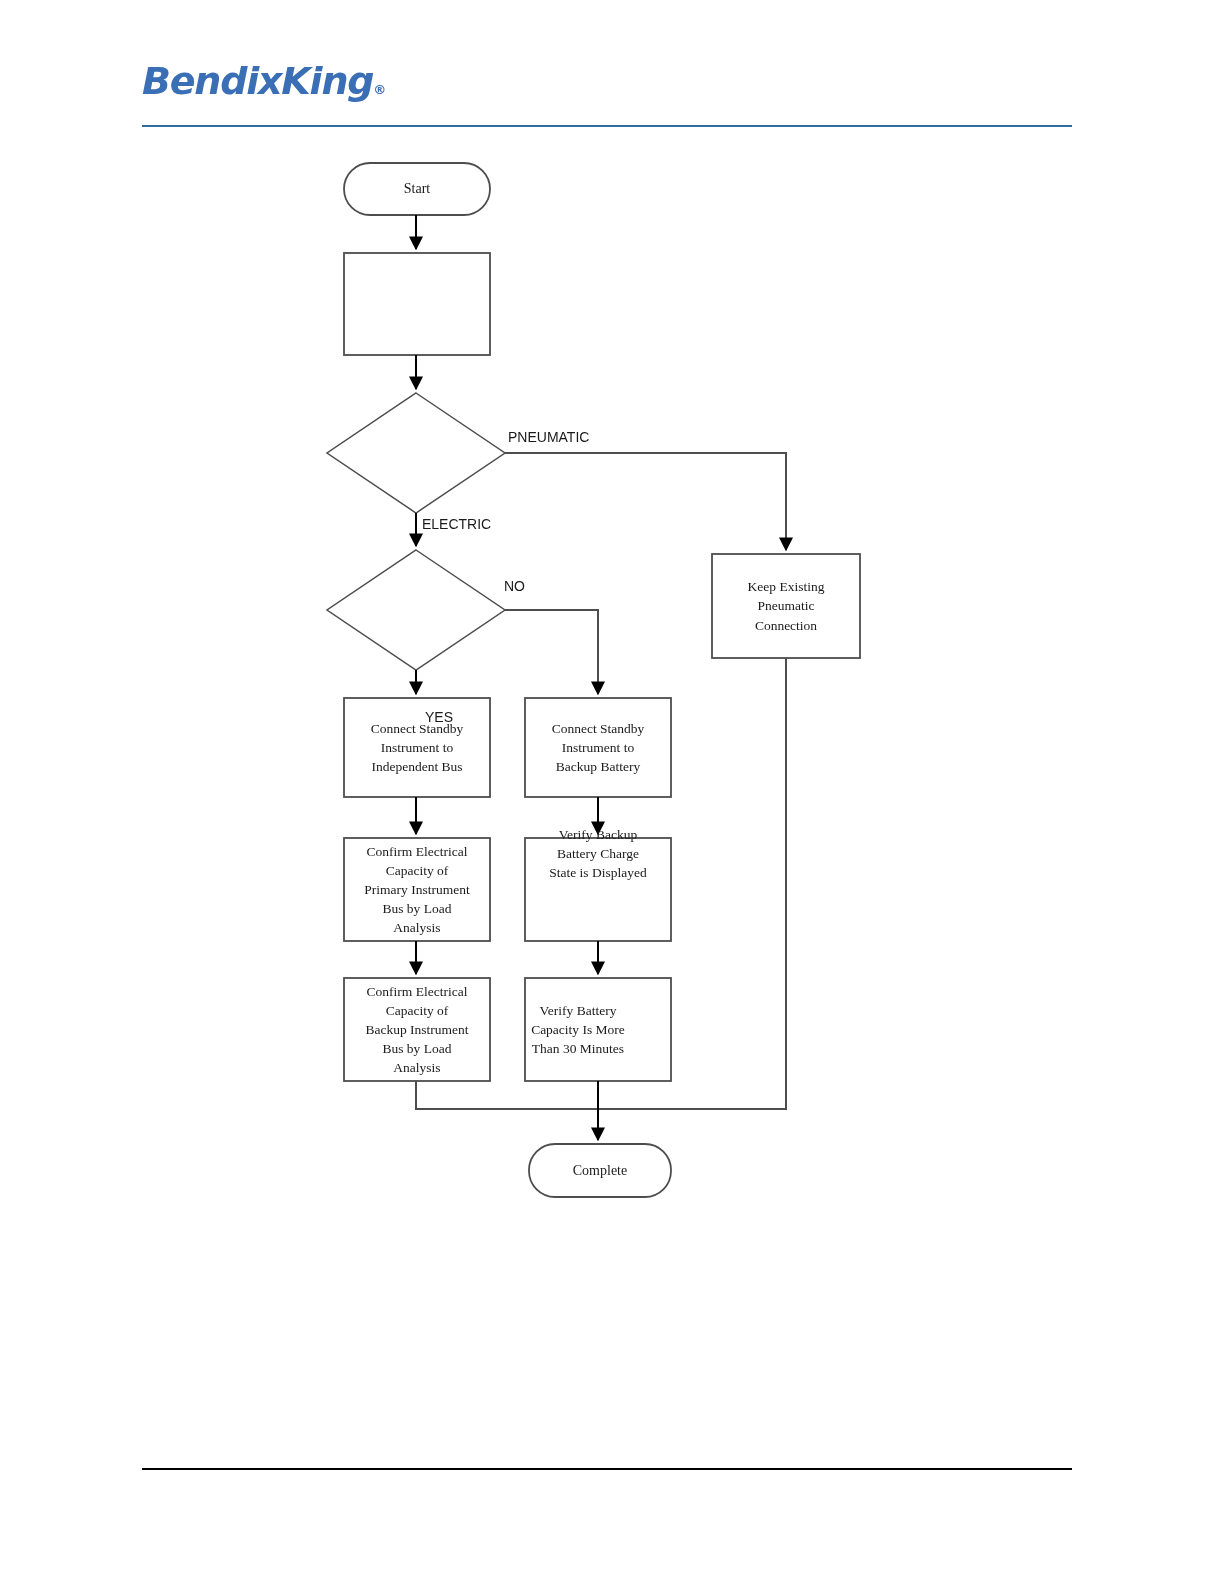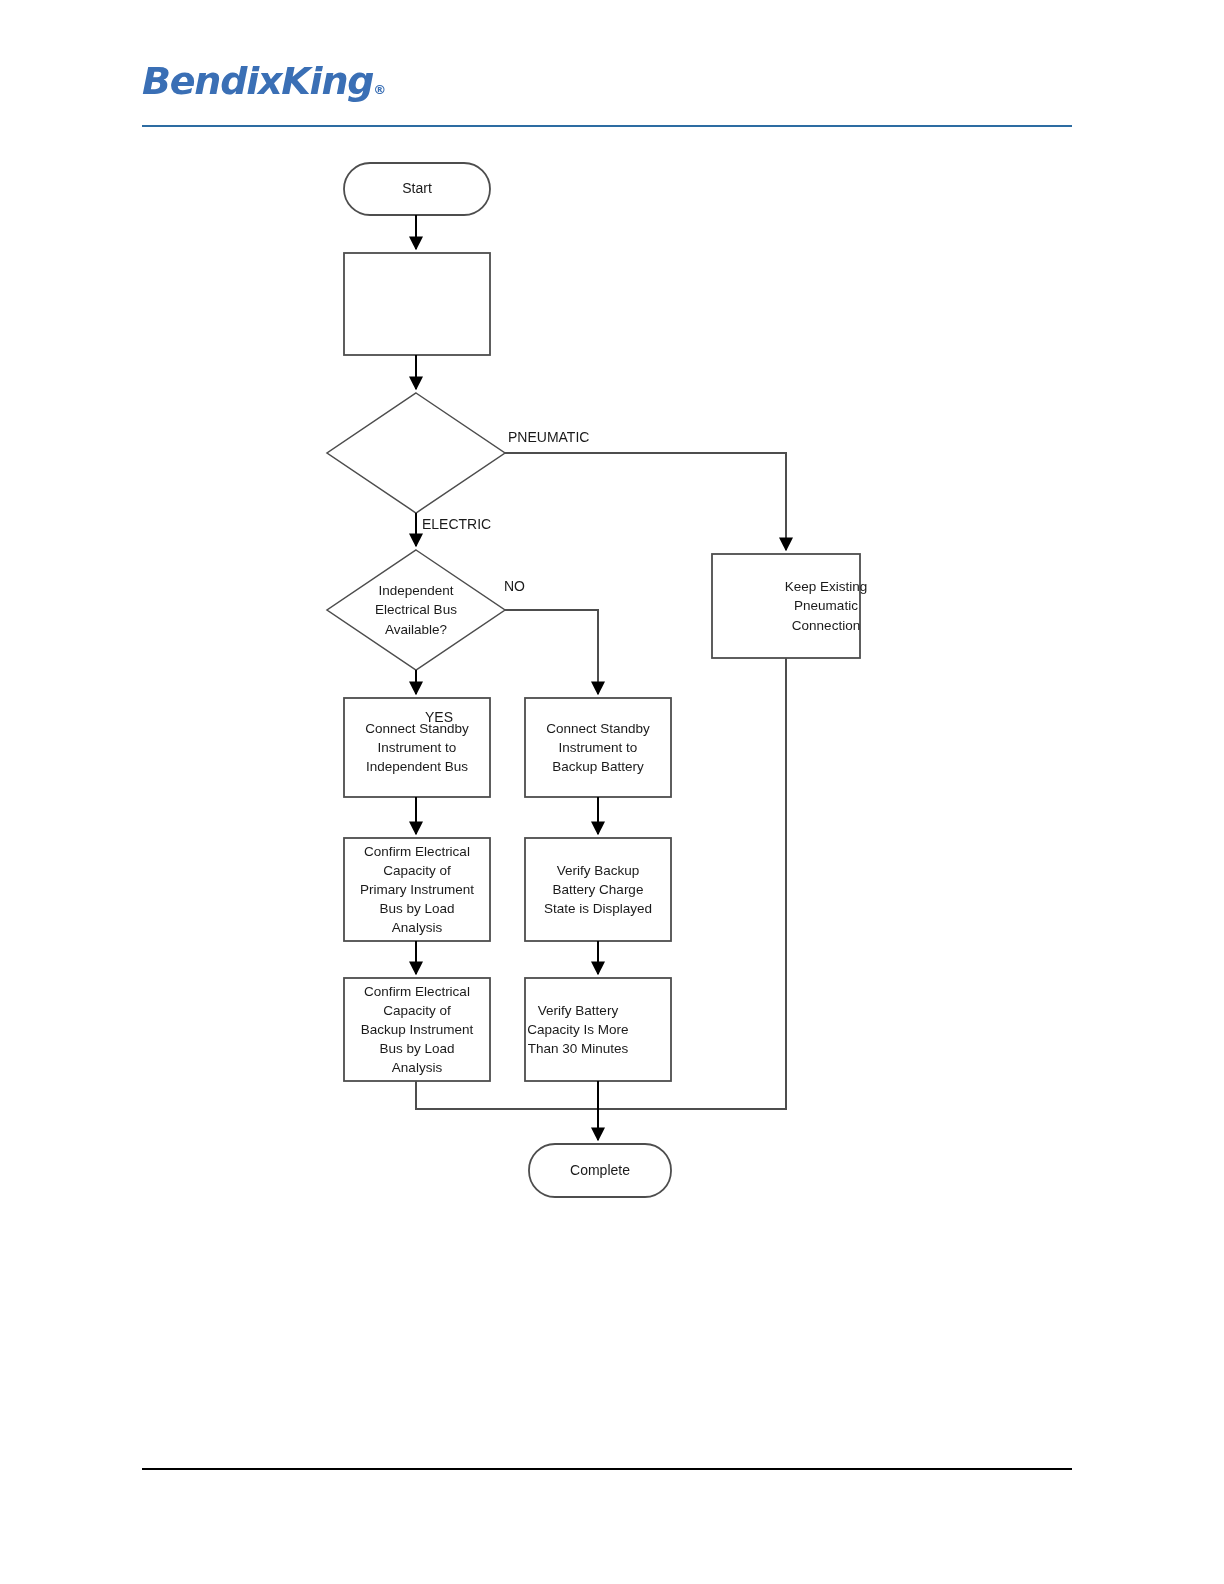--- a/index.html
+++ b/index.html
@@ -85,21 +85,21 @@
   }
 
   
   .node-label {
     position: absolute;
     display: flex;
     align-items: center;
     justify-content: center;
     text-align: center;
     color: #1a1a1a;
-    font-family: Liberation Sans, sans-serif;
+    font-family: Liberation Serif, serif;
     font-size: 13.5px;
     line-height: 1.42;
     pointer-events: none;
     white-space: pre-line;
   }
   .terminal-label { font-size: 14px; }
   .diamond-label  { font-size: 13.5px; }
 
   .edge-label {
     position: absolute;
@@ -176,43 +176,40 @@
 
       <path d="M 786 658 L 786 1109 L 598 1109" fill="none" stroke="#4d4d4d" stroke-width="2"></path>
 
       <line x1="598" y1="1081" x2="598" y2="1140" stroke="#000000" stroke-width="2" marker-end="url(#arrow)"></line>
     </svg>
 
     <div class="node-label terminal-label" style="left:344px; top:163px; width:146px; height:52px;">Start</div>
 
 
 
-    <div class="node-label diamond-label" style="left:336px; top:570px; width:160px; height:80px;">Independent
-Electrical Bus
-Available?</div>
-
-    <div class="node-label" style="left:712px; top:554px; width:148px; height:104px;margin-left:40px;">Keep Existing
+
+    <div class="node-label" style="left:712px; top:554px; width:148px; height:104px;">Keep Existing
 Pneumatic
 Connection</div>
 
     <div class="node-label" style="left:344px; top:698px; width:146px; height:99px;">Connect Standby
 Instrument to
 Independent Bus</div>
 
     <div class="node-label" style="left:525px; top:698px; width:146px; height:99px;">Connect Standby
 Instrument to
 Backup Battery</div>
 
     <div class="node-label" style="left:341px; top:838px; width:152px; height:103px;">Confirm Electrical
 Capacity of
 Primary Instrument
 Bus by Load
 Analysis</div>
 
-    <div class="node-label" style="left:525px; top:838px; width:146px; height:103px;">Verify Backup
+    <div class="node-label" style="left:525px; top:802px; width:146px; height:103px;">Verify Backup
 Battery Charge
 State is Displayed</div>
 
     <div class="node-label" style="left:341px; top:978px; width:152px; height:103px;">Confirm Electrical
 Capacity of
 Backup Instrument
 Bus by Load
 Analysis</div>
 
     <div class="node-label" style="left:505px; top:978px; width:146px; height:103px;">Verify Battery

